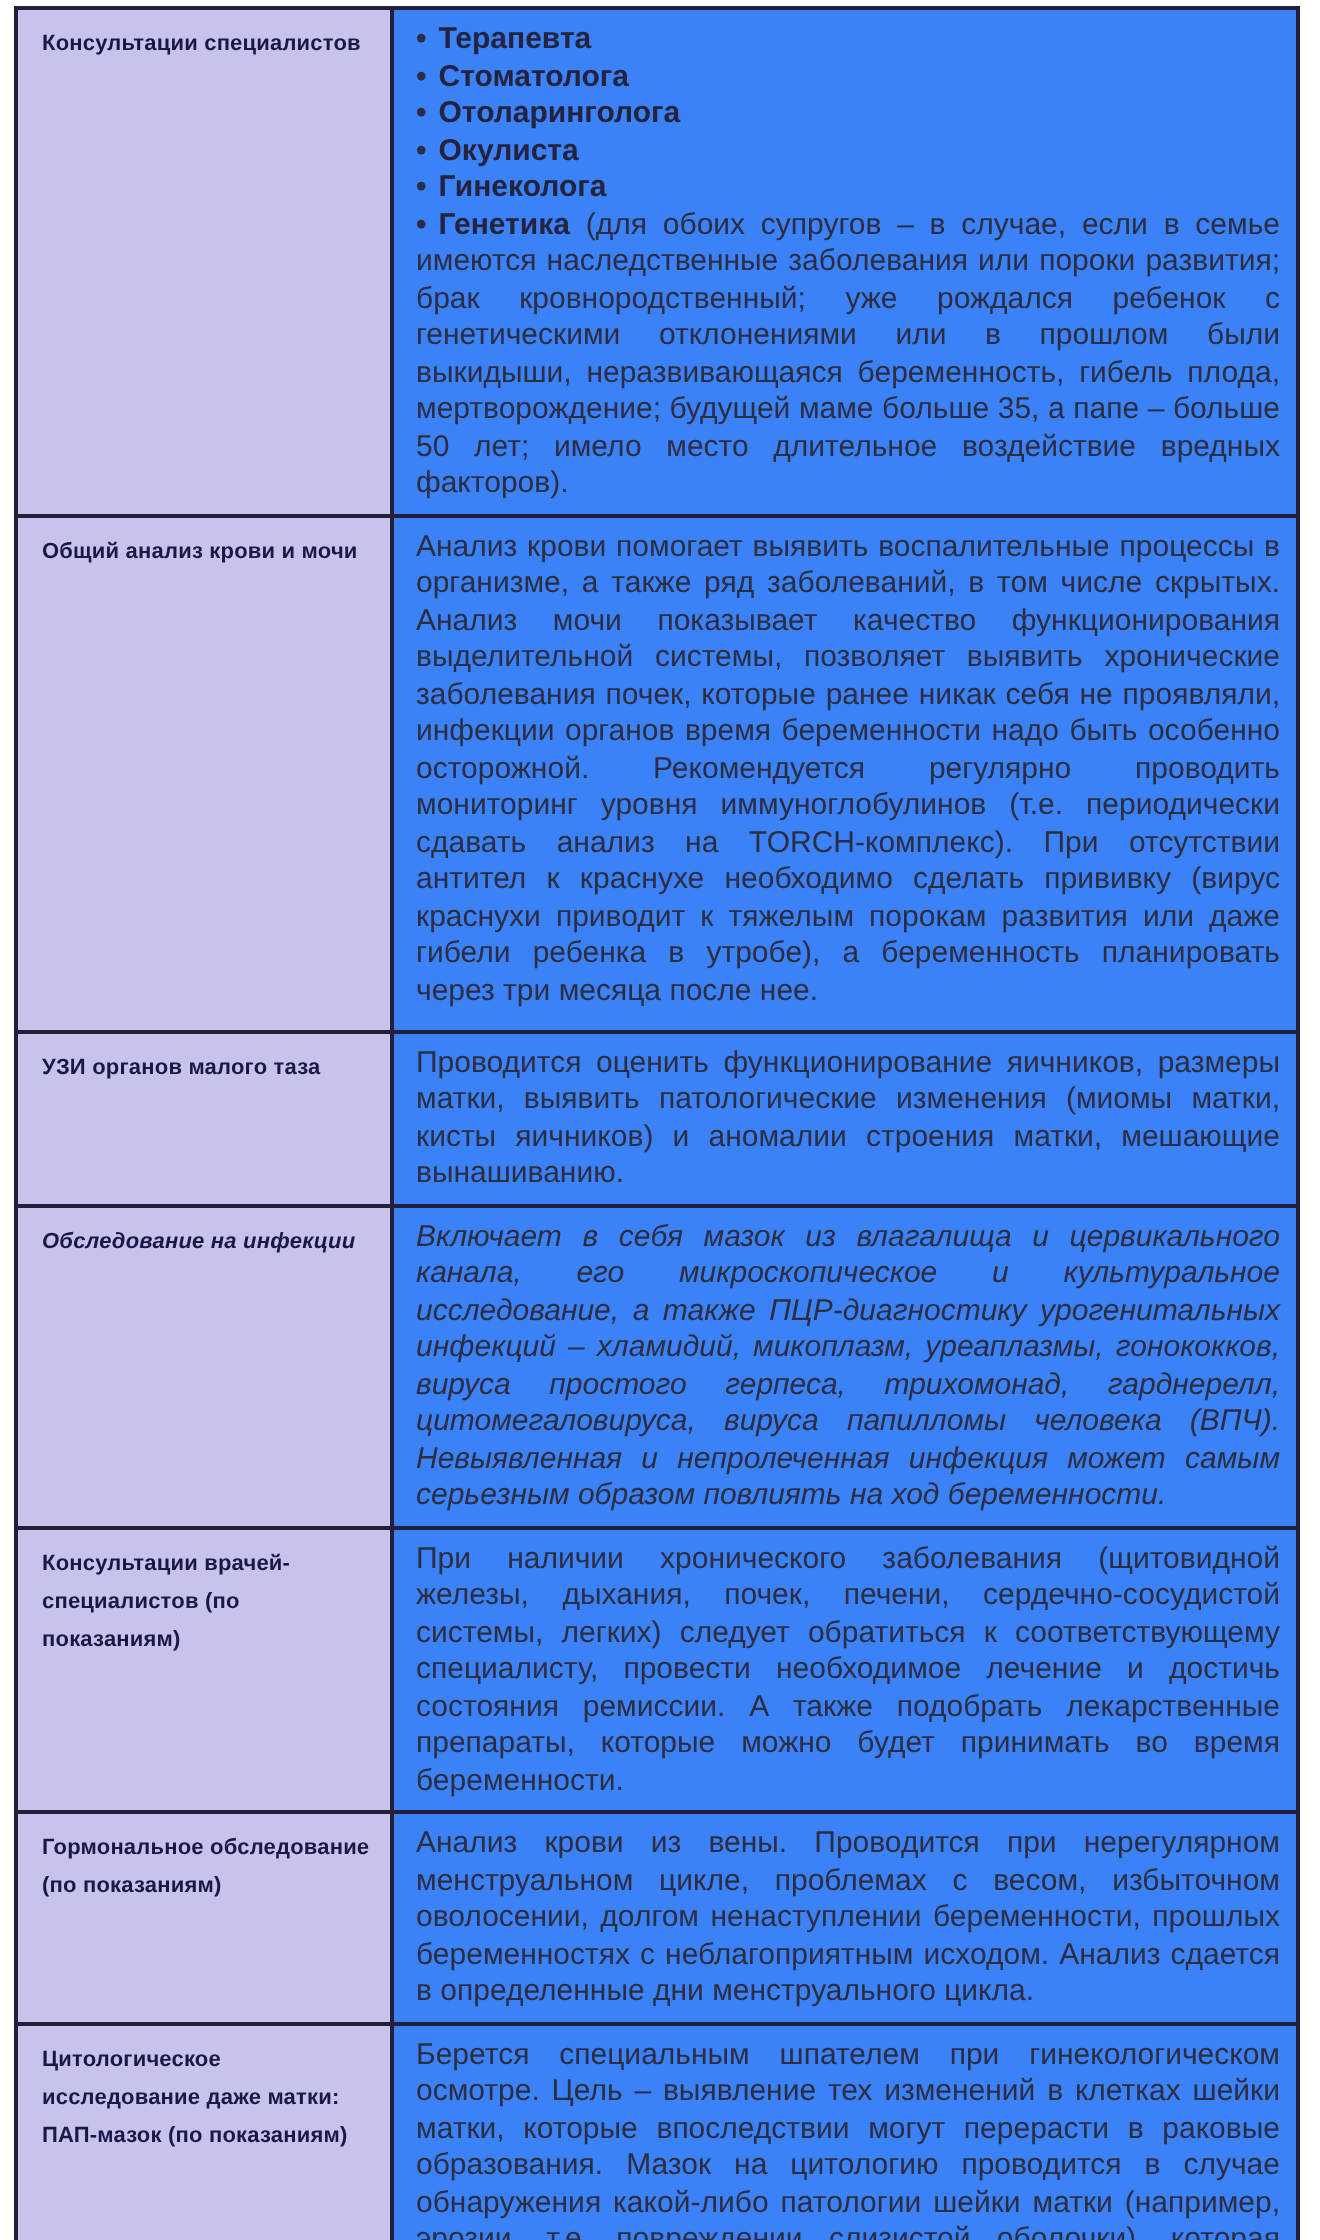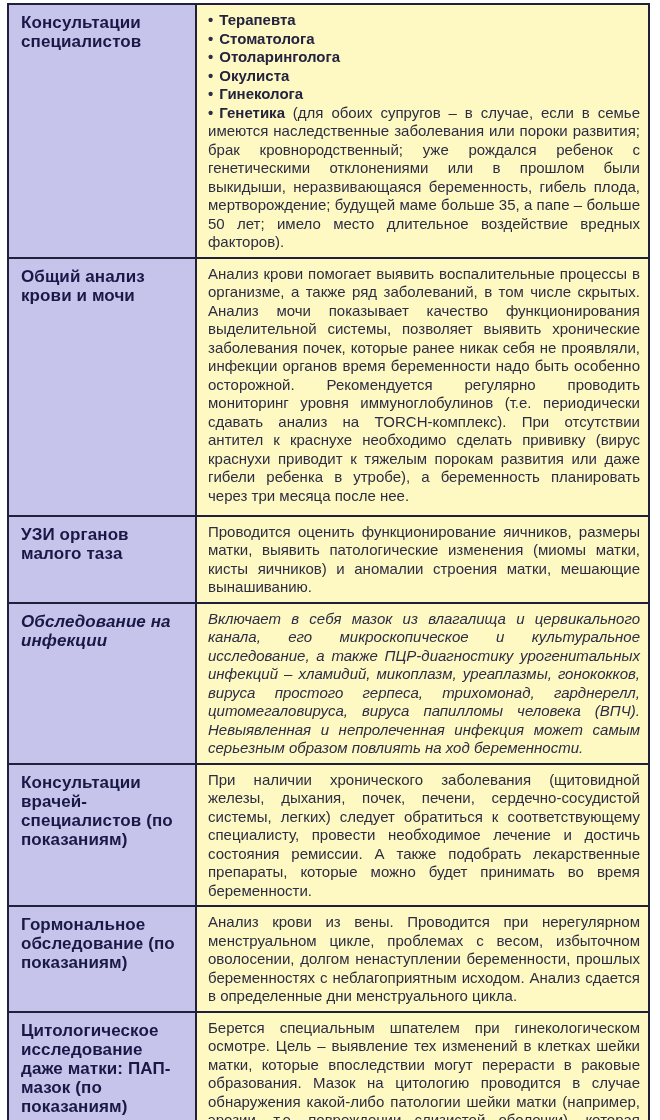--- a/index.html
+++ b/index.html
@@ -28,28 +28,28 @@
   table.tbl td {
     border: 2px solid #20203a;
     vertical-align: top;
     box-sizing: border-box;
   }
   td.hd {
     width: 188px;
     background: #c7c4ec;
     color: #191947;
     font-weight: bold;
-    font-size: 17px;
+    font-size: 11px;
     line-height: 19px;
     padding: 8px 8px 6px 12px;
     letter-spacing: 0.1px;
   }
   td.bd {
     width: 453px;
-    background: #fef9c3;
+    background: #3b82f6;
     color: #2c2c42;
     font-size: 15px;
     line-height: 18.5px;
     padding: 6px 8px 5px 11px;
   }
   td.bd p {
     margin: 0;
     text-align: justify;
     text-align-last: left;
   }

